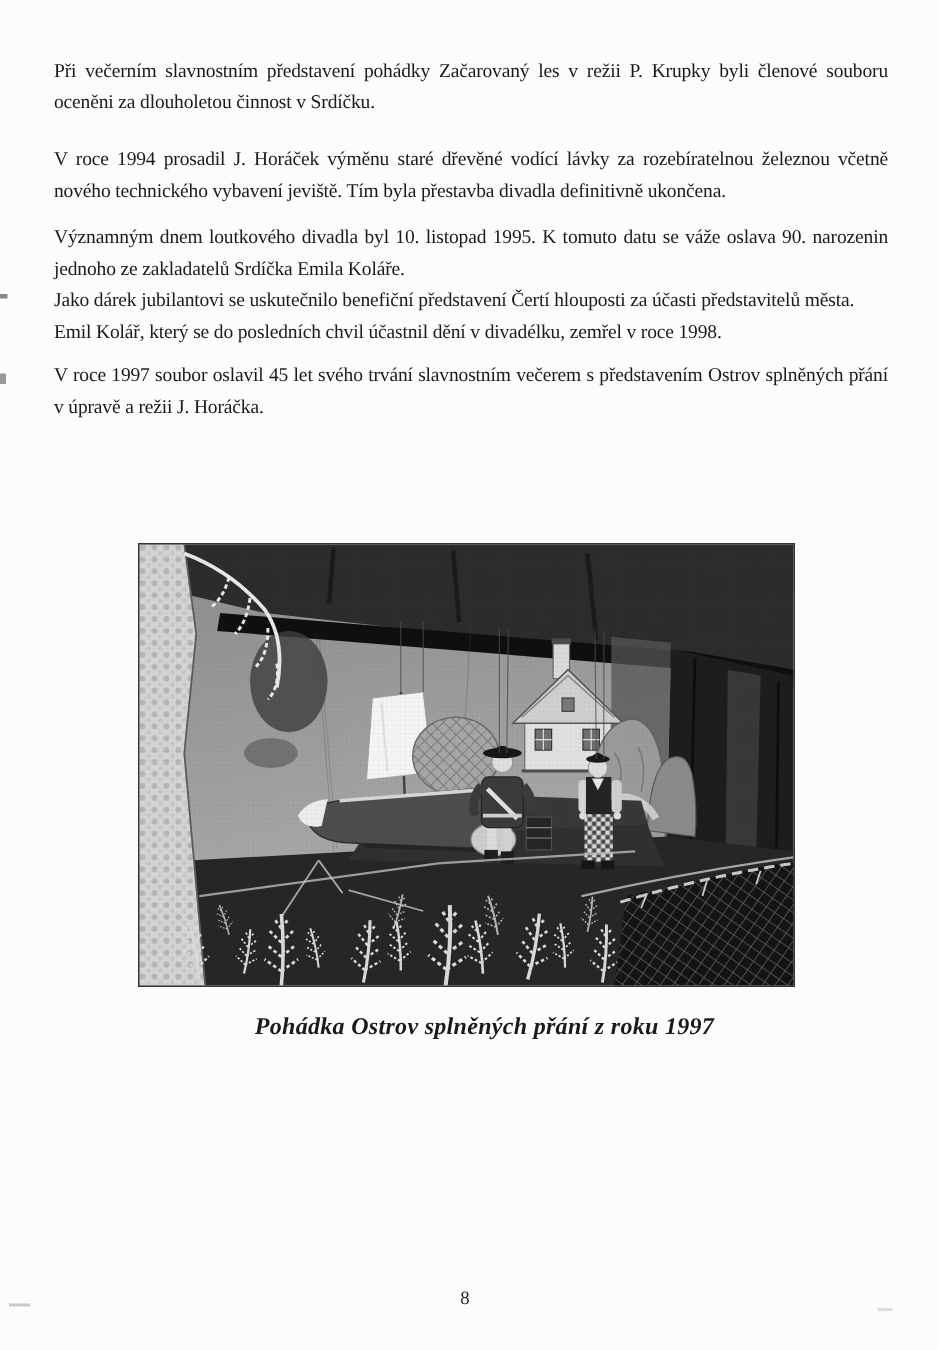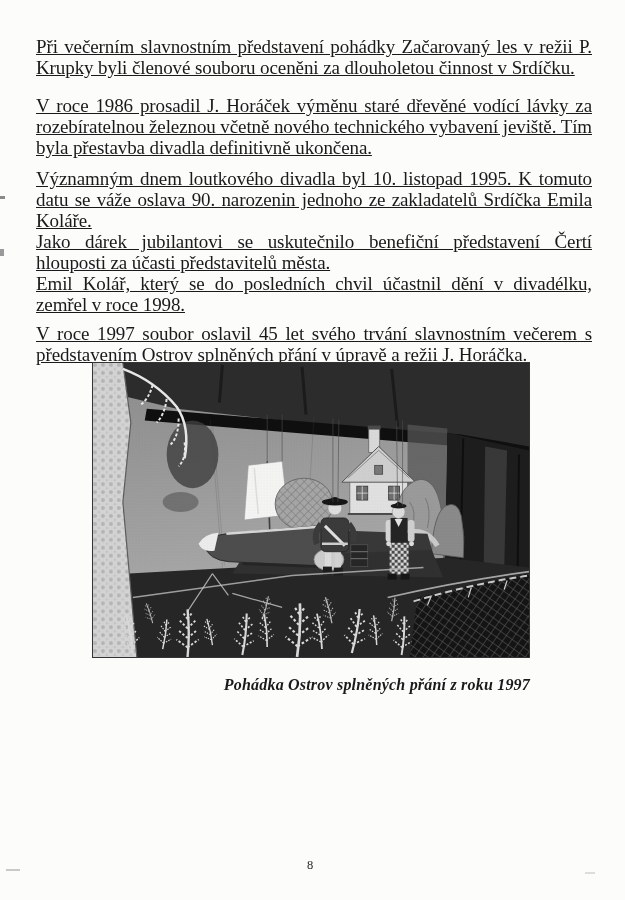--- a/index.html
+++ b/index.html
@@ -7,60 +7,60 @@
     width:625px;height:900px;
     background:#fcfcfa;
     font-family:"Liberation Serif", serif;
     color:#1a1a1a;
     position:relative;
     overflow:hidden;
   }
   .page{position:absolute;inset:0;}
   .text-block{
     position:absolute;left:36px;width:556px;
-    font-size:19px;line-height:21px;
-    text-align:justify;letter-spacing:-0.1px;text-decoration:underline;
+    font-size:13px;line-height:21px;
+    text-align:justify;letter-spacing:-0.1px;
   }
   .text-top{top:36px;}
   .text-bottom{top:717px;}
   .para{margin:0;}
   .para.mb17{margin-bottom:17px;}
   .para.mb10{margin-bottom:10px;}
   .para.mb8{margin-bottom:8px;}
   .photo-figure{
     position:absolute;left:92px;top:362px;width:438px;height:296px;
     border:1px solid #343434;
     box-shadow:inset 0 2px 0 rgba(0,0,0,.55);
     background:#8f8f8f;
     box-sizing:border-box;
   }
   .photo-figure svg{display:block;width:100%;height:100%;}
   .photo-caption{
-    position:absolute;left:92px;top:676px;width:438px;
-    text-align:right;font-weight:bold;font-style:italic;
+    position:absolute;left:104px;top:676px;width:438px;
+    text-align:center;font-weight:bold;font-style:italic;
     font-size:16px;letter-spacing:0.2px;
   }
   .page-number{
     position:absolute;top:858px;left:0;width:620px;
     text-align:center;font-size:12.5px;color:#2a2a2a;
   }
   .artifact{position:absolute;}
   .a1{left:0;top:196px;width:5px;height:3px;background:#8a8a8a;}
   .a2{left:0;top:249px;width:4px;height:7px;background:#9a9a9a;}
   .a3{left:6px;top:869px;width:14px;height:2px;background:#c9c9c9;}
   .a4{left:585px;top:872px;width:10px;height:2px;background:#dddddd;}
 </style>
 </head>
 <body>
 
 <div class="page">
 
   <div class="text-block text-top">
     <p class="para mb17">Při večerním slavnostním představení pohádky Začarovaný les v režii P. Krupky byli členové souboru oceněni za dlouholetou činnost v Srdíčku.</p>
-    <p class="para mb10">V roce 1986 prosadil J. Horáček výměnu staré dřevěné vodící lávky za rozebíratelnou železnou včetně nového technického vybavení jeviště. Tím byla přestavba divadla definitivně ukončena.</p>
+    <p class="para mb10">V roce 1994 prosadil J. Horáček výměnu staré dřevěné vodící lávky za rozebíratelnou železnou včetně nového technického vybavení jeviště. Tím byla přestavba divadla definitivně ukončena.</p>
     <p class="para">Významným dnem loutkového divadla byl 10. listopad 1995. K tomuto datu se váže oslava 90. narozenin jednoho ze zakladatelů Srdíčka Emila Koláře.</p>
     <p class="para">Jako dárek jubilantovi se uskutečnilo benefiční představení Čertí hlouposti za účasti představitelů města.</p>
     <p class="para mb8">Emil Kolář, který se do posledních chvil účastnil dění v divadélku, zemřel v roce 1998.</p>
     <p class="para">V roce 1997 soubor oslavil 45 let svého trvání slavnostním večerem s představením Ostrov splněných přání v úpravě a režii J. Horáčka.</p>
   </div>
 
   <figure class="photo-figure" style="margin:0">
     <svg viewBox="0 0 438 296" preserveAspectRatio="none" aria-hidden="true">
       <defs>
         <linearGradient id="bgGrad" x1="0" y1="0" x2="0.25" y2="1">

